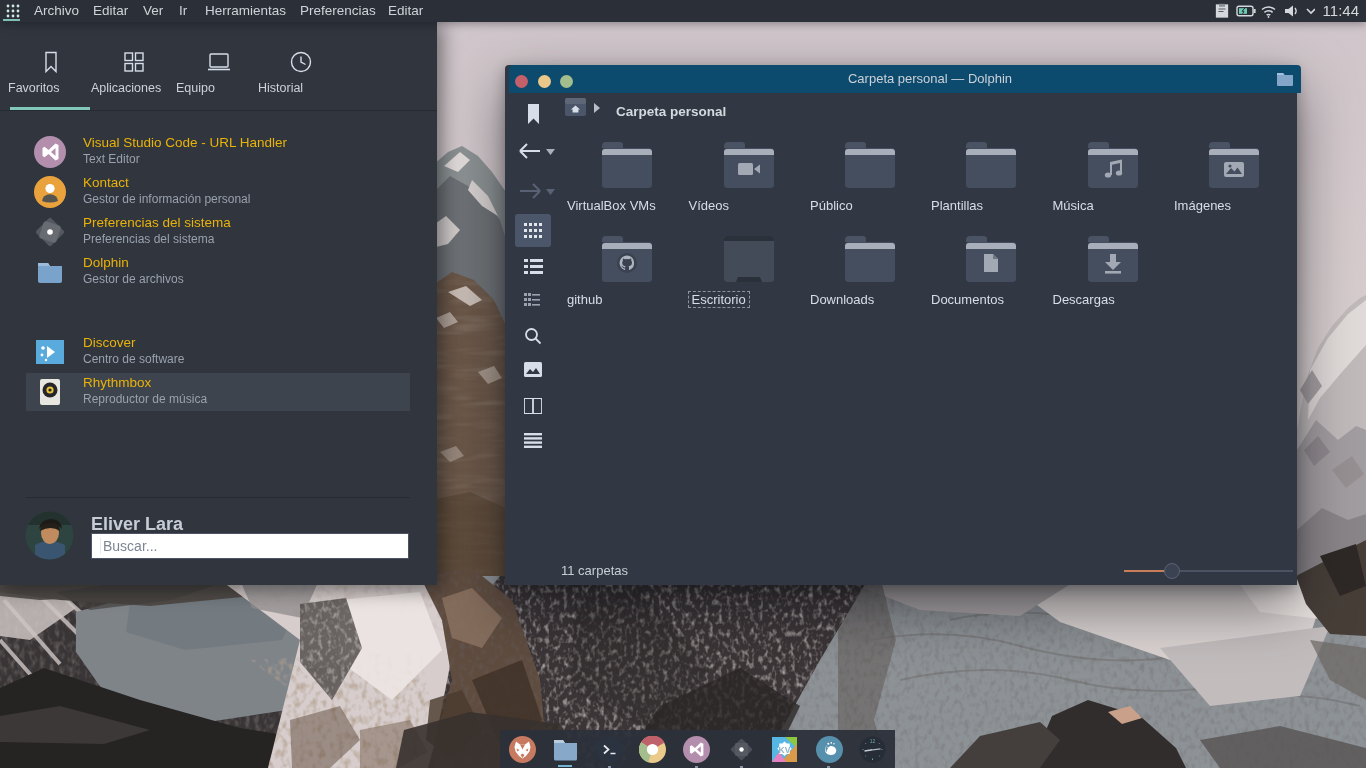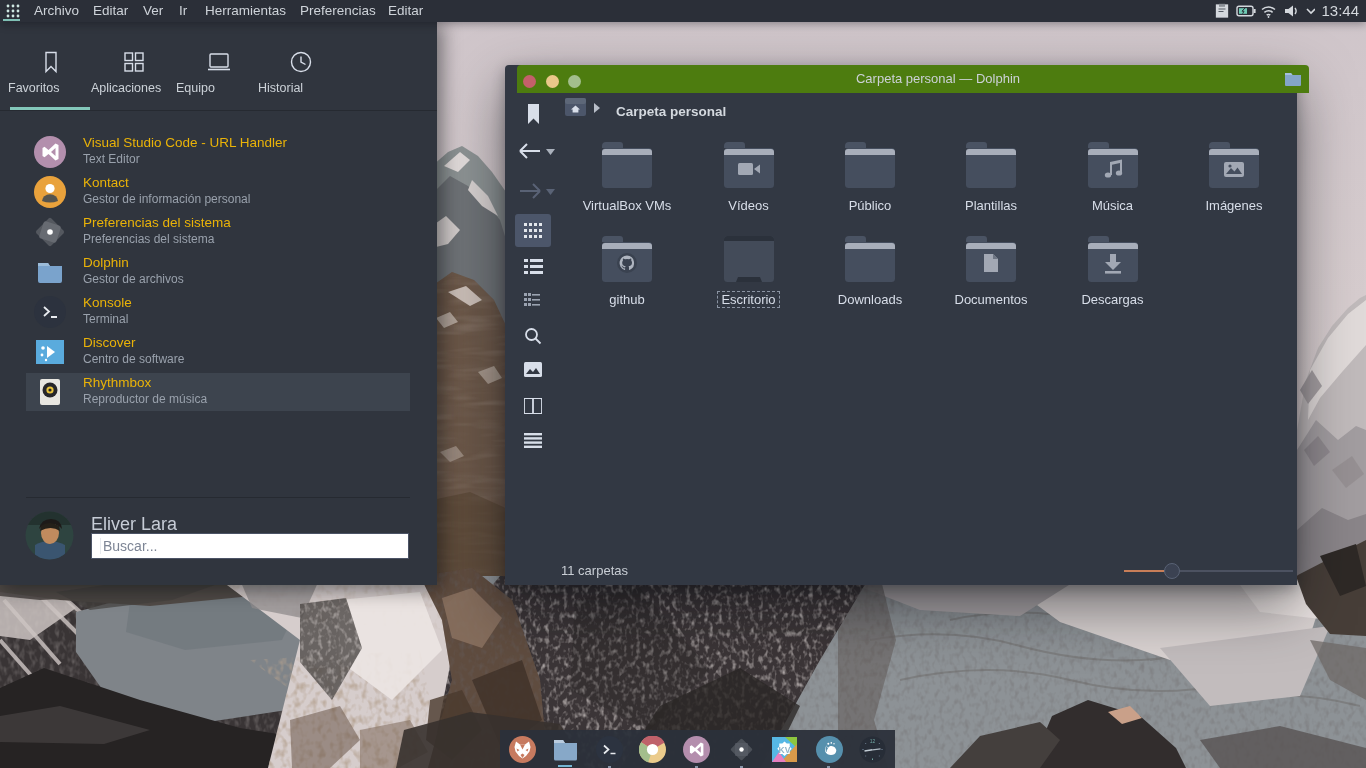--- a/index.html
+++ b/index.html
@@ -13,24 +13,24 @@
 
 #launcher { left:0; top:22px; width:437px; height:563px; background:#30353e; z-index:30; box-shadow:6px 0 18px rgba(8,10,14,0.3), 0 6px 18px rgba(8,10,14,0.3); }
 .tab { position:absolute; top:0; width:86px; color:#ccd2d8; font-size:12.5px; }
 .tab svg { display:block; margin:27px auto 6px; }
 .approw { position:absolute; left:0; width:410px; height:40px; }
 .approw .ttl { position:absolute; left:83px; top:3px; font-size:13.5px; color:#eab308; }
 .approw .sub { position:absolute; left:83px; top:20px; font-size:12px; color:#99a1ac; }
 .approw .ic { position:absolute; left:34px; top:4px; width:32px; height:32px; }
 
 #win { left:505px; top:65px; width:792px; height:520px; background:#323843; z-index:20; border-radius:4px 4px 0 0; box-shadow:0 22px 55px rgba(10,12,18,0.5), 0 4px 14px rgba(10,12,18,0.3); }
-#titlebar { position:absolute; left:12px; top:0; width:792px; height:28px; background:#4d7c0f; border-radius:4px 4px 0 0; }
+#titlebar { position:absolute; left:4px; top:0; width:792px; height:28px; background:#0c4a6e; border-radius:4px 4px 0 0; }
 #titlebar .t { position:absolute; left:0; right:0; top:0; text-align:center; line-height:28px; font-size:13px; color:#ccd1d7; }
 .tl { position:absolute; top:9.5px; width:13px; height:13px; border-radius:50%; }
-.fitem { position:absolute; width:120px; text-align:center; color:#d8dee9; font-size:13px; }
+.fitem { position:absolute; width:120px; text-align:left; color:#d8dee9; font-size:13px; }
 .fitem svg { display:block; margin:0 auto 8px; }
 
 #dock { left:486px; top:730px; width:395px; height:38px; background:rgba(43,48,58,0.95); z-index:25;margin-left:14px; }
 .dicon { position:absolute; top:6px; width:27px; height:27px; }
 </style>
 </head>
 <body>
 <div id="stage">
 
 <svg class="abs" style="left:0;top:0;z-index:0" width="1366" height="768" viewBox="0 0 1366 768">
@@ -189,21 +189,21 @@
     </g>
   </svg>
   <div class="abs" style="left:3px;top:19px;width:17px;height:2px;background:#7fc0b4"></div>
   <div class="menu" style="left:34px">Archivo</div>
   <div class="menu" style="left:93px">Editar</div>
   <div class="menu" style="left:143px">Ver</div>
   <div class="menu" style="left:179px">Ir</div>
   <div class="menu" style="left:205px">Herramientas</div>
   <div class="menu" style="left:300px">Preferencias</div>
   <div class="menu" style="left:388px">Editar</div>
-  <div id="clock">13:44</div>
+  <div id="clock">11:44</div>
   <svg class="abs" style="right:51px;top:3px" width="100" height="16" viewBox="0 0 100 16">
 
     <g stroke="#d4d8dd" fill="none" stroke-width="1.3">
       <rect x="1.5" y="2" width="11" height="12" fill="#d4d8dd"></rect>
       <rect x="4" y="0.8" width="6" height="3" fill="#8a8f96" stroke="none"></rect>
       <path d="M3.5 6 h7 M3.5 8.5 h5" stroke="#555b64" stroke-width="1.2"></path>
     </g>
 
     <g>
       <rect x="22" y="3.2" width="16" height="9.6" rx="2" fill="none" stroke="#d4d8dd" stroke-width="1.4"></rect>
@@ -284,28 +284,20 @@
     <div class="ttl">Preferencias del sistema</div>
         <div class="sub">Preferencias del sistema</div>
   </div>
   <div class="approw" style="top:230px">
     <svg class="ic" viewBox="0 0 32 32">
       <path d="M4 7 h10 l2 3 h12 v15 a2 2 0 0 1 -2 2 H6 a2 2 0 0 1 -2-2 z" fill="#7aa3cc"></path>
       <path d="M4 7 h10 l2 3 H4 z" fill="#9cbcd9"></path>
         </svg>
     <div class="ttl">Dolphin</div>
         <div class="sub">Gestor de archivos</div>
-  </div>
-  <div class="approw" style="top:270px">
-    <svg class="ic" viewBox="0 0 32 32">
-          <circle cx="16" cy="16" r="16" fill="#2c323e"></circle>
-      <path d="M10 11 l5 4.5 -5 4.5 M17 21 h6" stroke="#e8ebef" stroke-width="1.8" fill="none"></path>
-        </svg>
-    <div class="ttl">Konsole</div>
-        <div class="sub">Terminal</div>
   </div>
   <div class="approw" style="top:310px">
     <svg class="ic" viewBox="0 0 32 32">
           <rect x="2" y="4" width="28" height="24" fill="#5aabdd"></rect>
       <path d="M13 10 l8 6 -8 6 z" fill="#fff"></path>
           <circle cx="9" cy="12" r="1.8" fill="#fff"></circle>
       <circle cx="8" cy="19" r="1.4" fill="#fff"></circle>
           <circle cx="12" cy="24" r="1.2" fill="#fff"></circle>
         </svg>
     <div class="ttl">Discover</div>
@@ -347,21 +339,21 @@
 </defs>
     <g clip-path="url(#av)">
       <rect width="49" height="49" fill="#2e4440"></rect>
       <rect x="0" y="0" width="49" height="14" fill="#23322f"></rect>
       <path d="M10 34 q14 -8 30 0 v15 h-30 z" fill="#3a5570"></path>
       <ellipse cx="25" cy="22" rx="9" ry="11" fill="#c08b5e"></ellipse>
       <path d="M14 18 q2 -10 12 -10 q10 0 11 10 q-4 -5 -11 -5 q-8 0 -12 5z" fill="#1d1a18"></path>
       <path d="M16 15 q8 -6 18 0 l1 5 q-9 -6 -20 0z" fill="#242019"></path>
     </g>
   </svg>
-  <div class="abs" style="left:91px;top:492px;font-size:18px;color:#c6ccd6;font-weight:400">Eliver Lara</div>
+  <div class="abs" style="left:91px;top:492px;font-size:18px;color:#c6ccd6;font-weight:700">Eliver Lara</div>
   <div class="abs" style="left:91px;top:511px;width:318px;height:26px;background:#ffffff;border:1px solid #4b5365">
     <div class="abs" style="left:8px;top:4px;width:1px;height:16px;background:#e8ebef"></div>
     <div class="abs" style="left:11px;top:4px;font-size:14px;color:#7d8595">Buscar...</div>
   </div>
 </div>
 
 <div id="win" class="abs">
   <div id="titlebar">
     <div class="tl" style="left:6px;background:#c4606a"></div>
     <div class="tl" style="left:28.5px;background:#ebc88a"></div>

